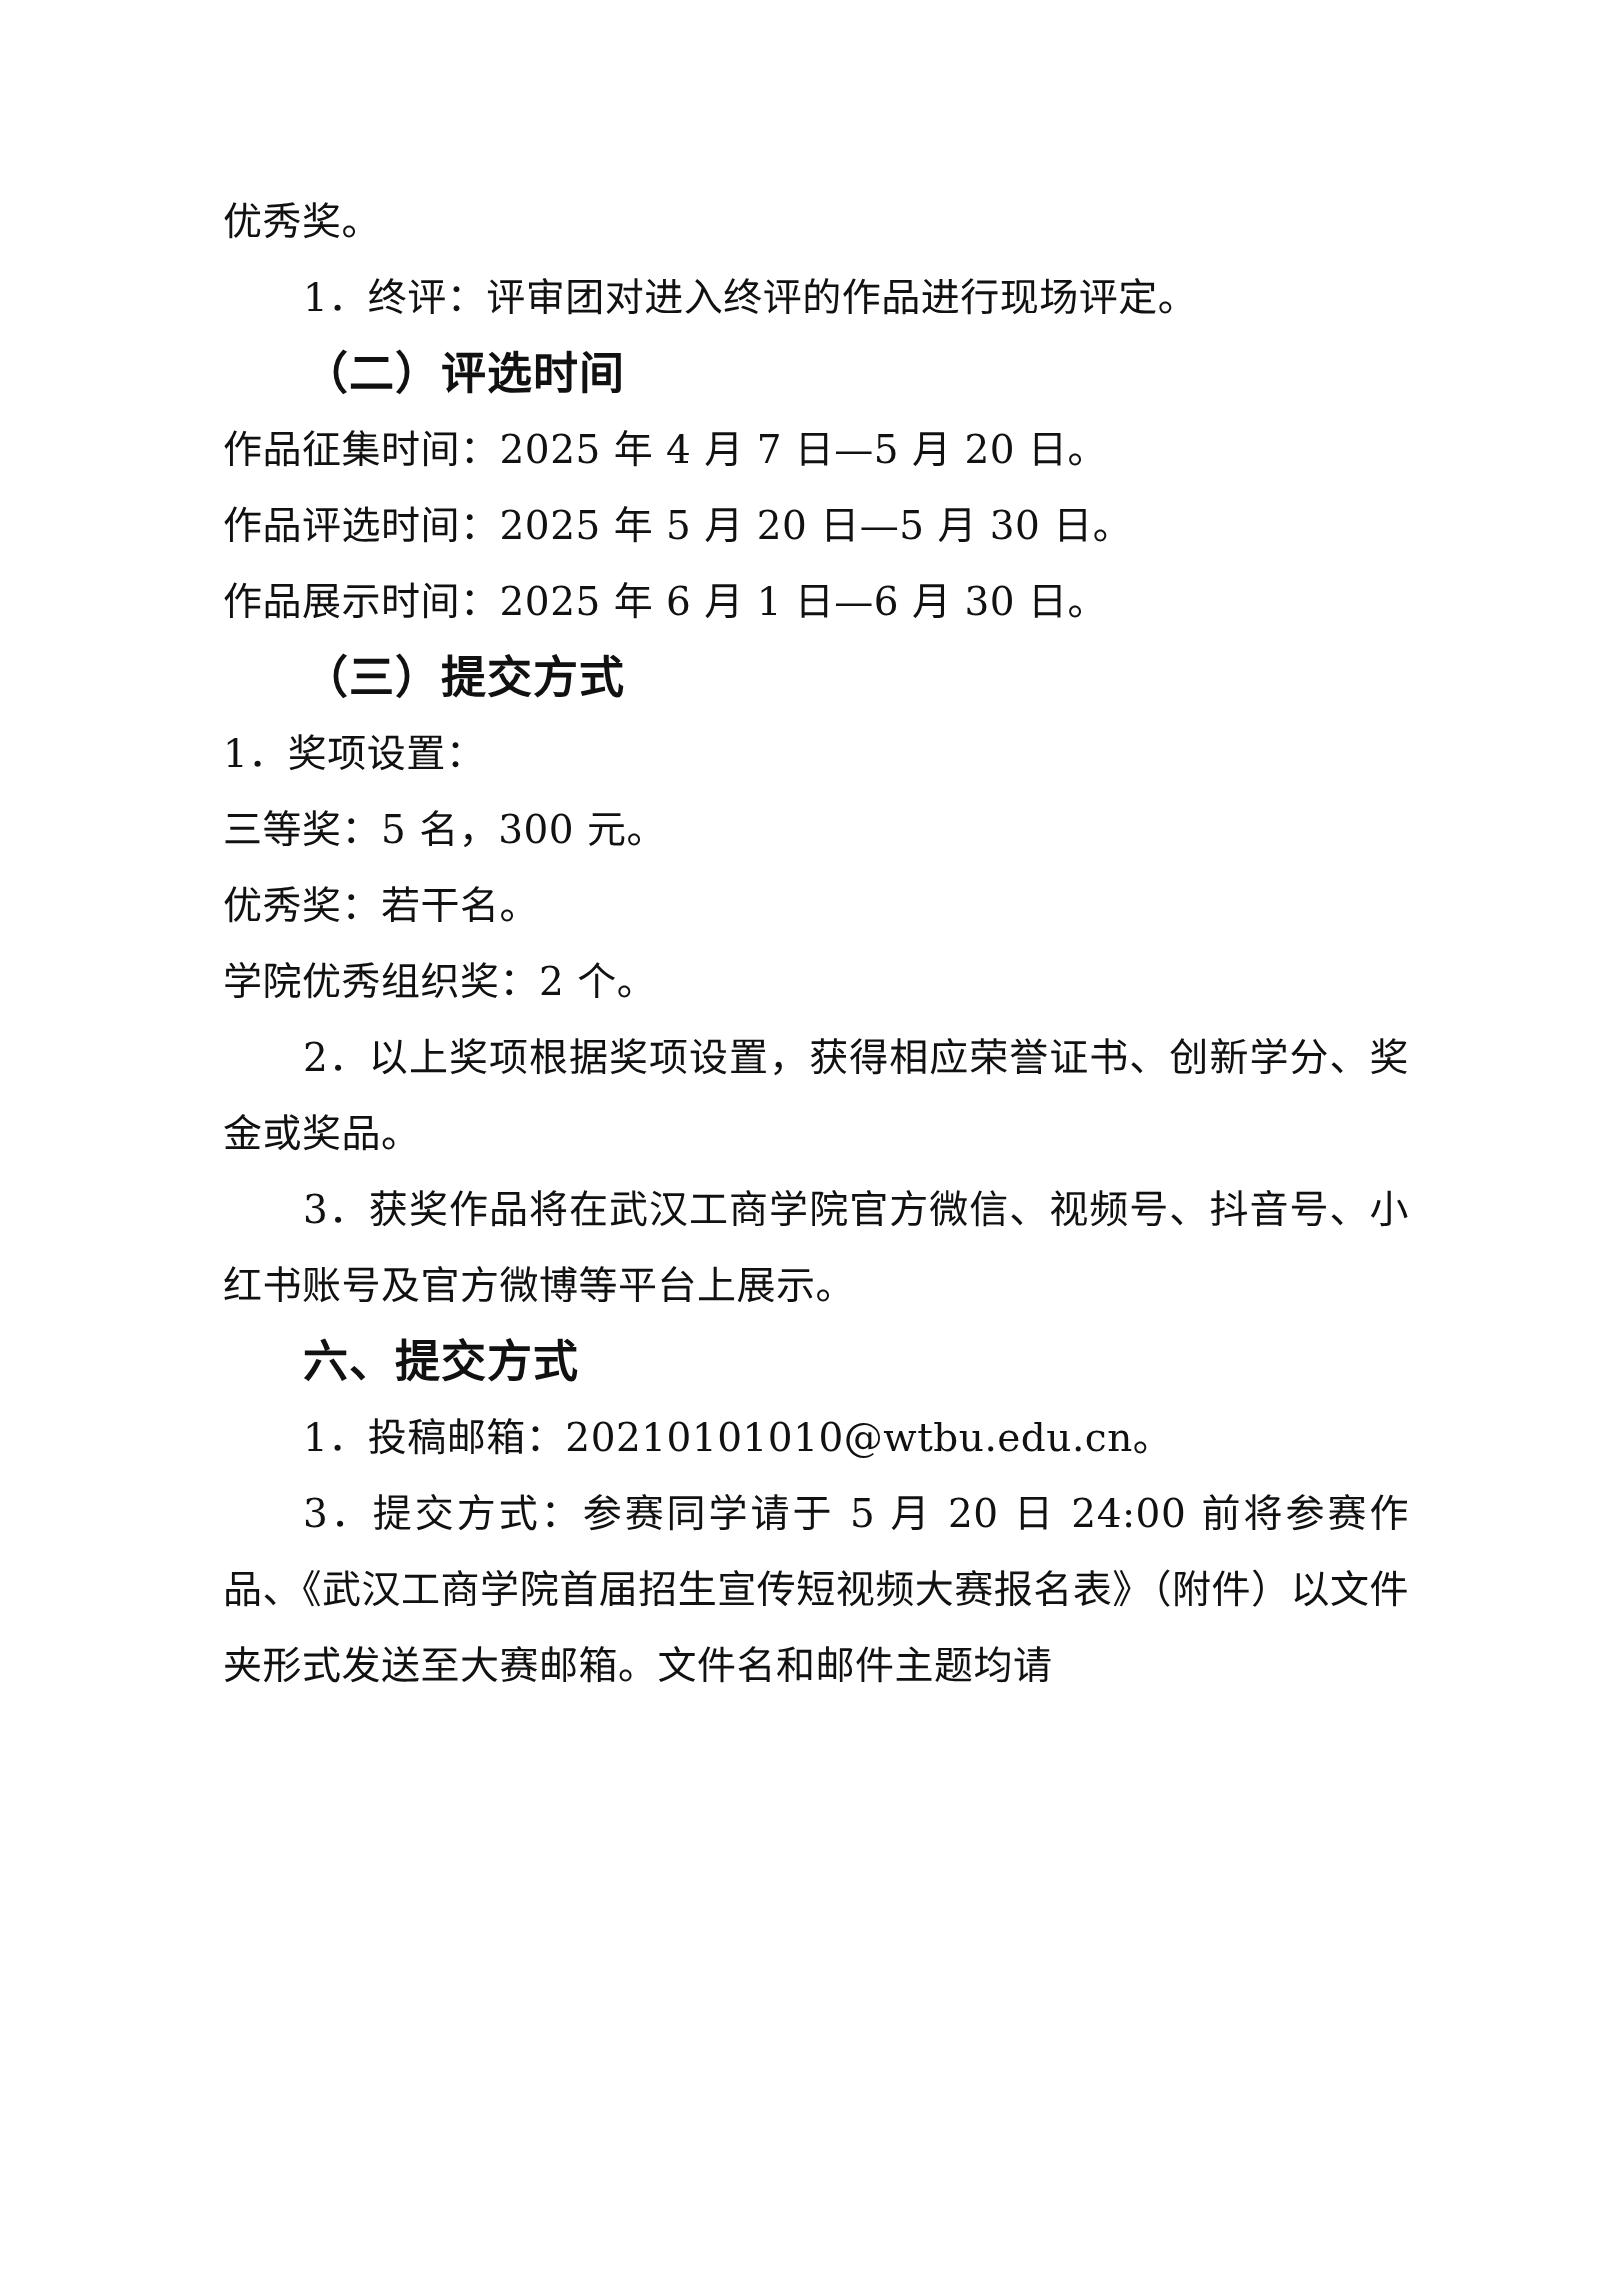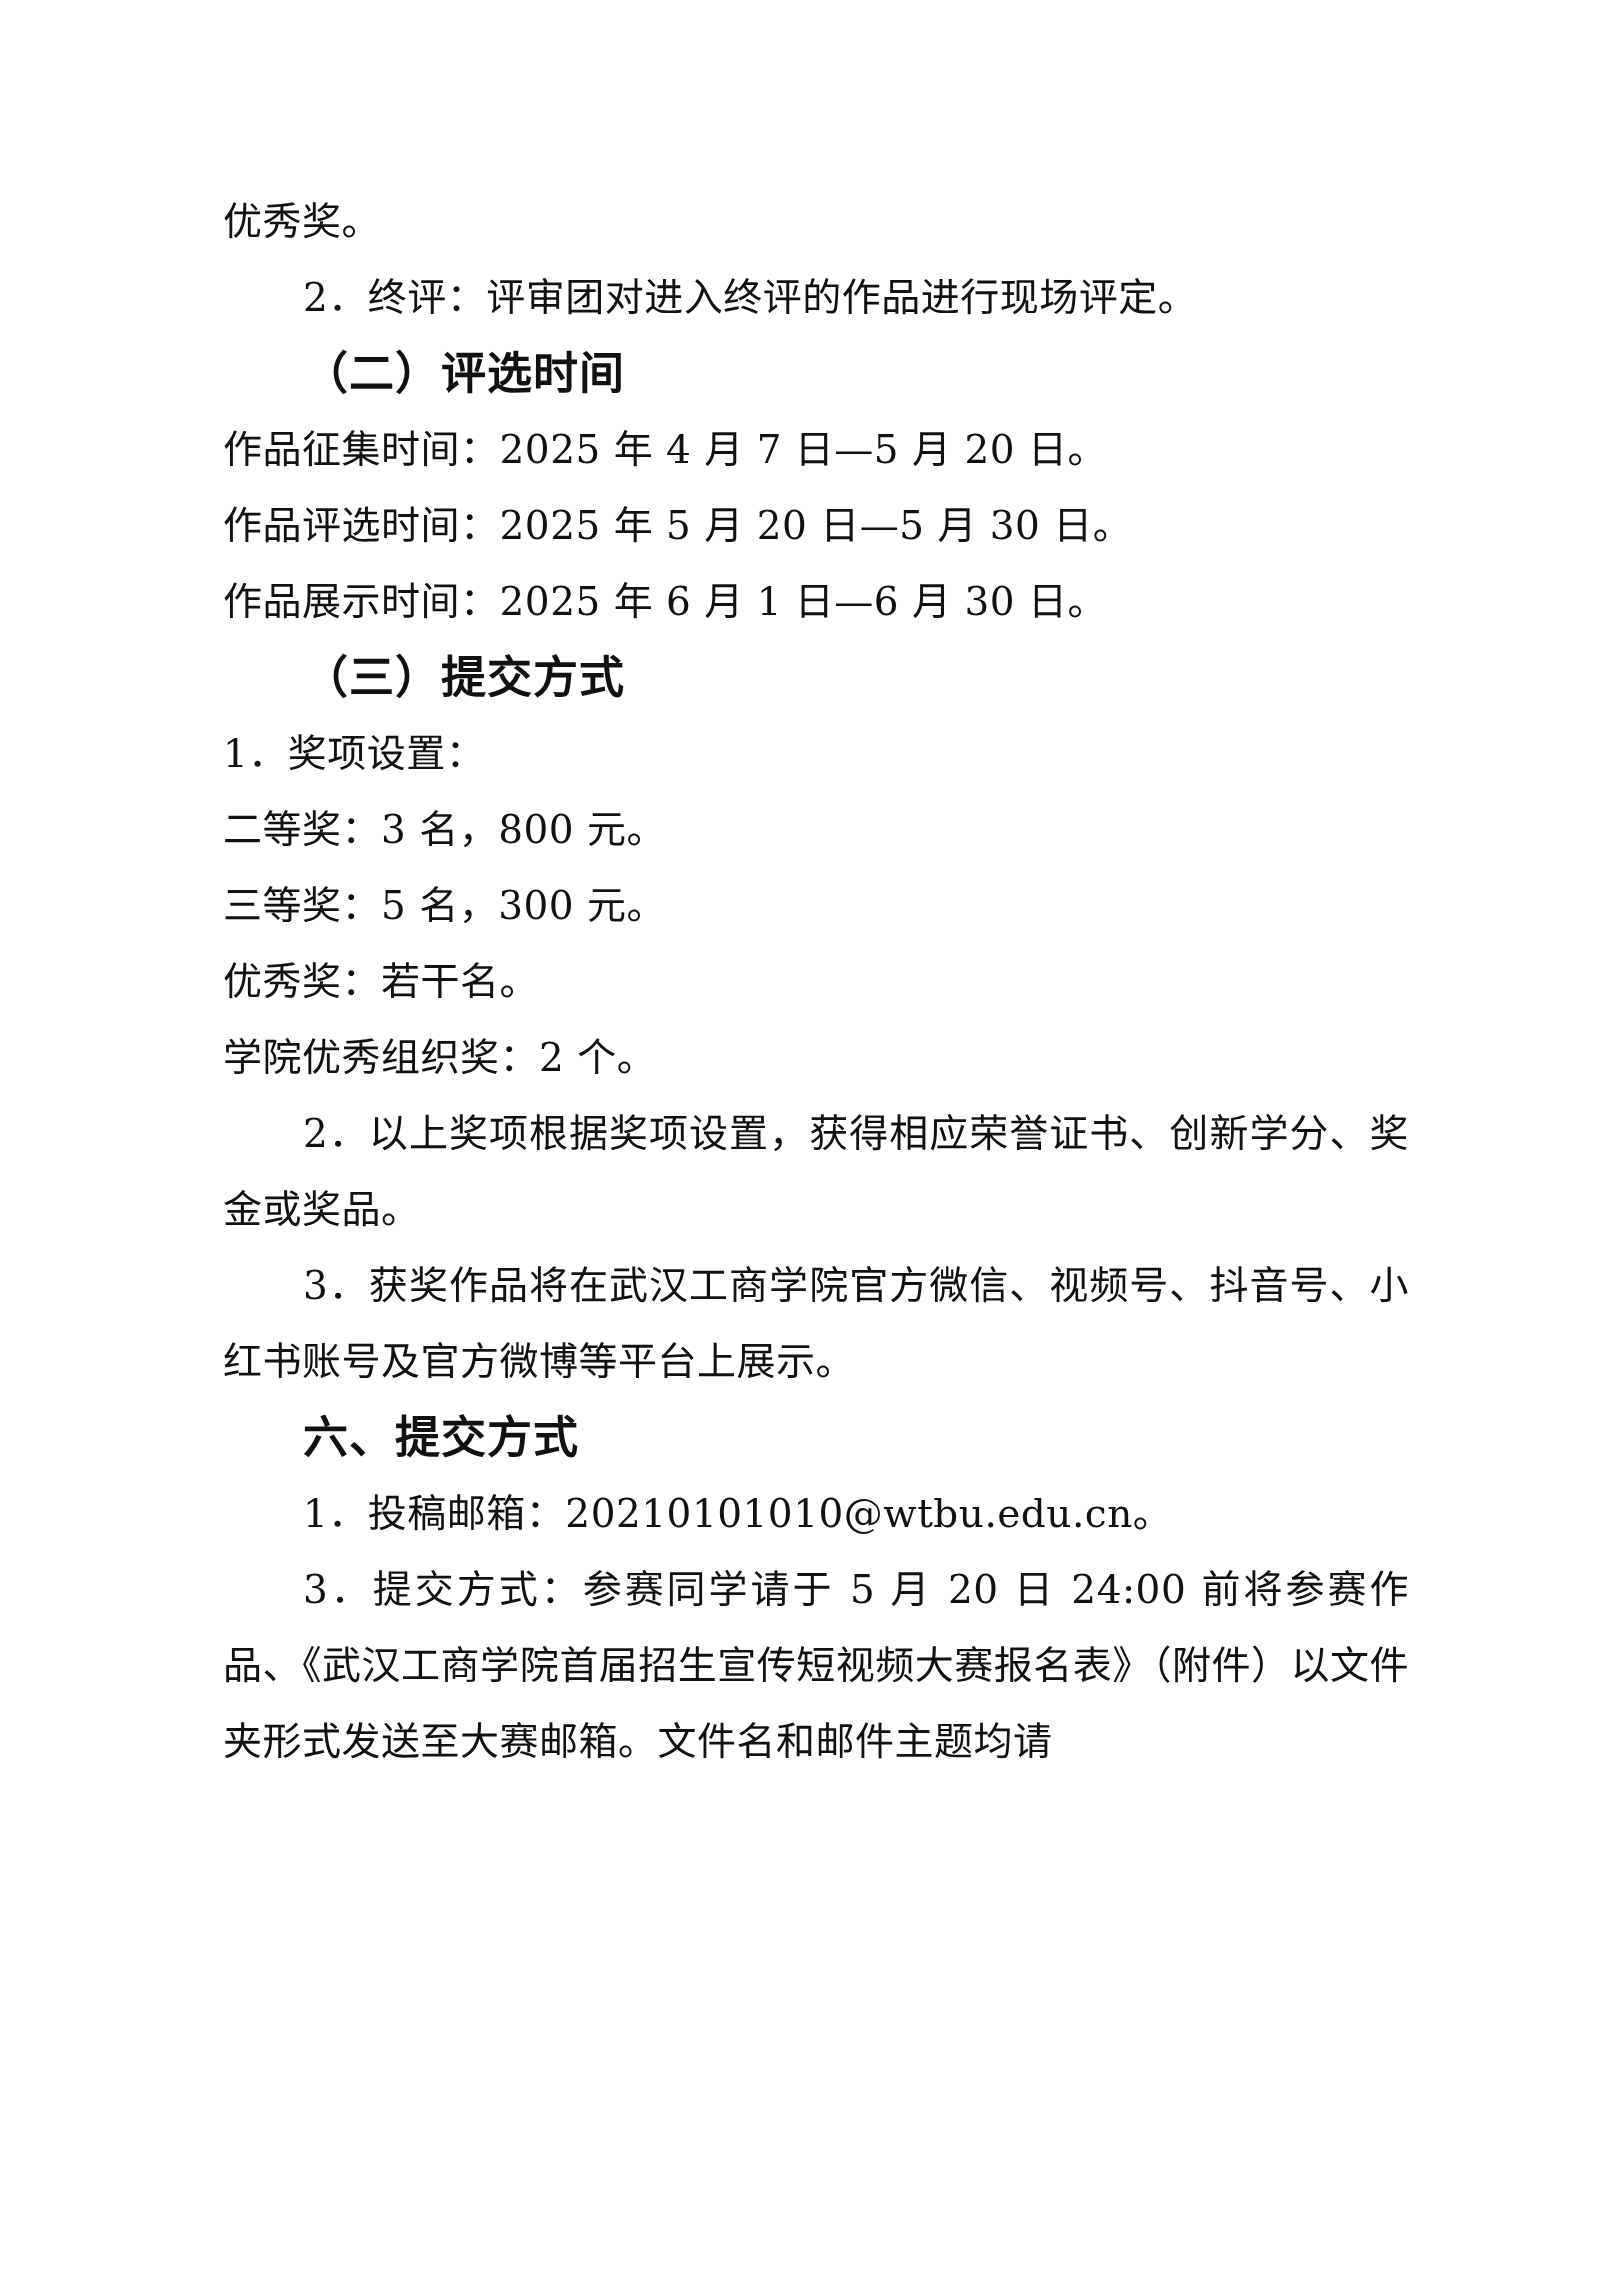--- a/index.html
+++ b/index.html
@@ -54,28 +54,27 @@
     padding: 0;
   }
 </style>
 </head>
 <body>
 
 <div class="page">
   <div class="content">
 
     <p class="line hang block">优秀奖。</p>
-    <p class="line indent block">2．终评：评审团对进入终评的作品进行现场评定。</p>
+    <p class="line indent block">1．终评：评审团对进入终评的作品进行现场评定。</p>
     <p class="line heading block">（二）评选时间</p>
     <p class="line hang block">作品征集时间：2025 年 4 月 7 日—5 月 20 日。</p>
     <p class="line hang block">作品评选时间：2025 年 5 月 20 日—5 月 30 日。</p>
     <p class="line hang block">作品展示时间：2025 年 6 月 1 日—6 月 30 日。</p>
     <p class="line heading block">（三）提交方式</p>
     <p class="line hang block">1．奖项设置：</p>
-    <p class="line hang block">二等奖：3 名，800 元。</p>
     <p class="line hang block">三等奖：5 名，300 元。</p>
     <p class="line hang block">优秀奖：若干名。</p>
     <p class="line hang block">学院优秀组织奖：2 个。</p>
     <p class="line indent justify block">2．以上奖项根据奖项设置，获得相应荣誉证书、创新学分、奖金或奖品。</p>
     <p class="line indent justify block">3．获奖作品将在武汉工商学院官方微信、视频号、抖音号、小红书账号及官方微博等平台上展示。</p>
     <p class="line heading block">六、提交方式</p>
     <p class="line indent block">1．投稿邮箱：20210101010@wtbu.edu.cn。</p>
     <p class="line indent justify block">3．提交方式：参赛同学请于 5 月 20 日 24:00 前将参赛作品、《武汉工商学院首届招生宣传短视频大赛报名表》（附件）以文件夹形式发送至大赛邮箱。文件名和邮件主题均请</p>
 
   </div>

